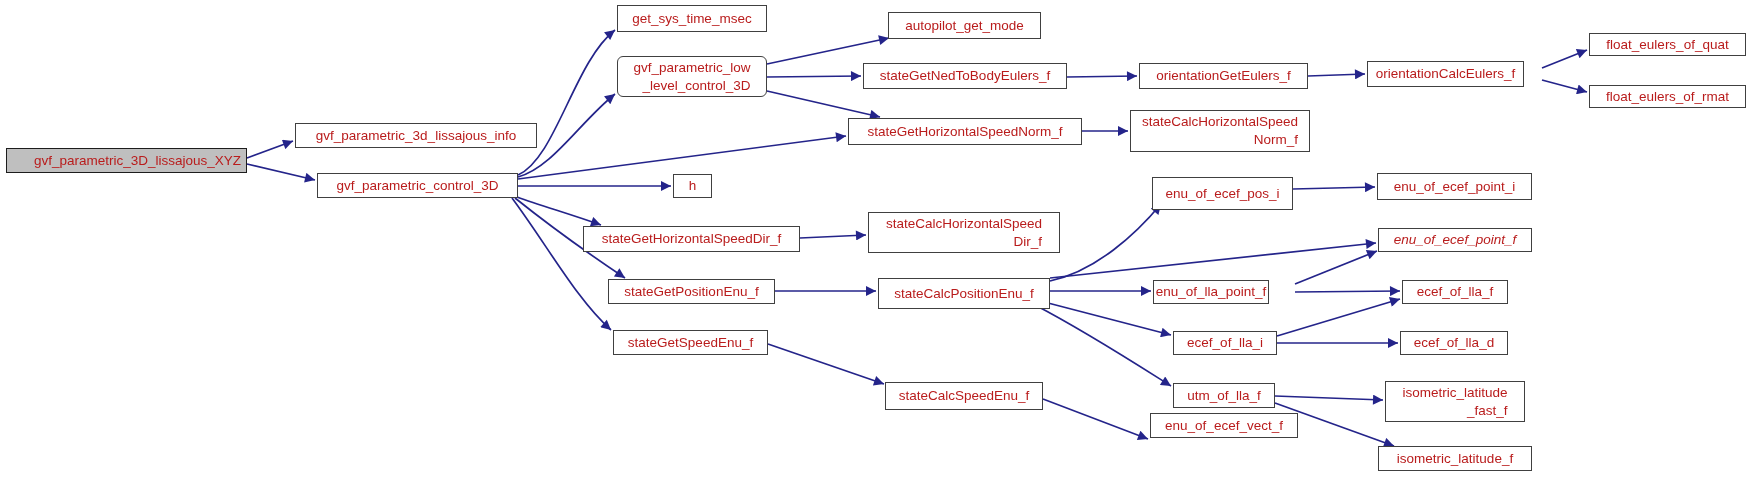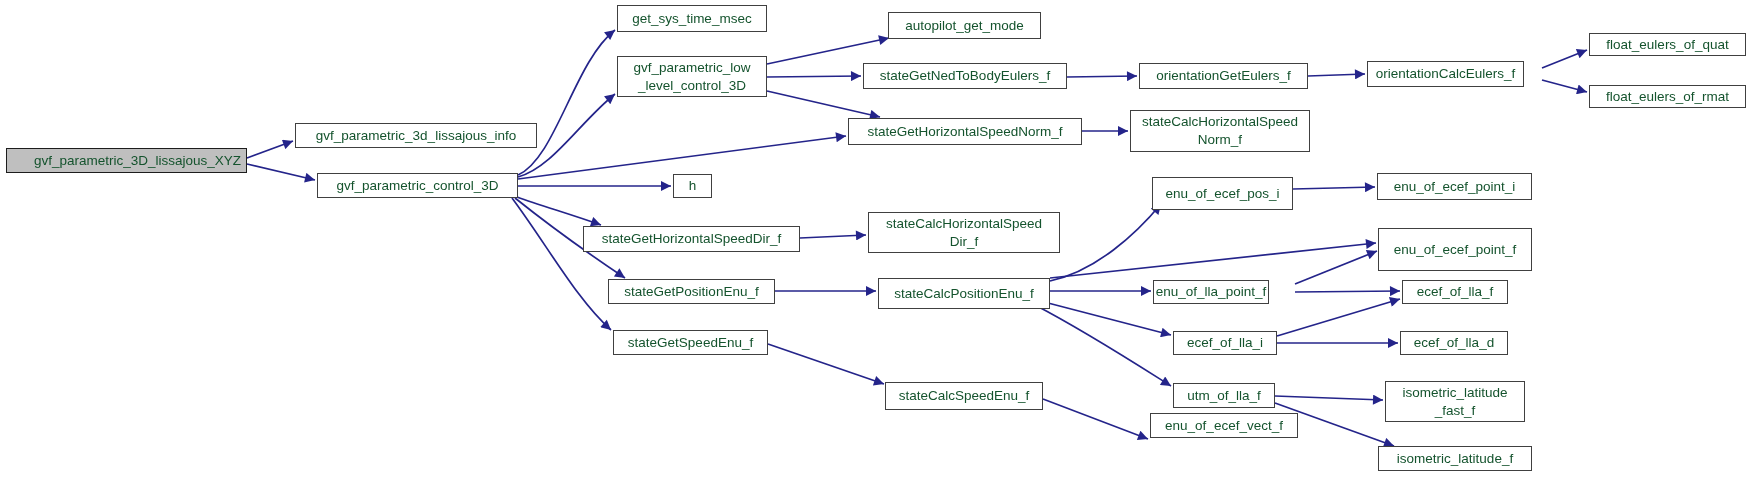--- a/index.html
+++ b/index.html
@@ -11,27 +11,27 @@
     overflow:hidden;
   }
   #edge-layer { position:absolute; left:0; top:0; width:1751px; height:479px; }
   #edge-layer path.edge { fill:none; stroke:var(--edge, #24248a); stroke-width:1.7; }
   #arrowhead-shape { fill:var(--edge, #24248a); }
   .node {
     position:absolute;
     box-sizing:border-box;
     border:1.5px solid var(--node_border, #404040);
     background:var(--node_fill, #ffffff);
-    color:#14532d;
+    color:#b91c1c;
     font-size:13.5px;
     line-height:1.3;
     display:flex;
     align-items:center;
     justify-content:center;
-    text-align:center;
+    text-align:right;
     white-space:pre-line;
     cursor:pointer;
   }
   .node.root {
     background:var(--root_fill, #bfbfbf);
     border-color:#1d1d1d;
   }
 </style>
 </head>
 <body>
@@ -76,42 +76,42 @@
     <path class="edge" d="M1277,343 L1398,343" marker-end="url(#ah)"></path>
     <path class="edge" d="M1275,396 L1383,400" marker-end="url(#ah)"></path>
     <path class="edge" d="M1275,403 L1394,446" marker-end="url(#ah)"></path>
     <path class="edge" d="M1043,399 L1148,439" marker-end="url(#ah)"></path>
   </svg>
 
   <div class="node root" style="left:6px;   top:148px; width:241px; height:25px;padding-left:22px;">gvf_parametric_3D_lissajous_XYZ</div>
   <div class="node" style="left:295px; top:123px; width:242px; height:25px;">gvf_parametric_3d_lissajous_info</div>
   <div class="node" style="left:317px; top:173px; width:201px; height:25px;">gvf_parametric_control_3D</div>
   <div class="node" style="left:617px; top:5px;   width:150px; height:27px;">get_sys_time_msec</div>
-  <div class="node" style="left:617px; top:56px;  width:150px; height:41px;">gvf_parametric_low
+  <div class="node" style="left:617px; top:56px;  width:150px; height:41px;border-radius:6px;">gvf_parametric_low
 _level_control_3D</div>
   <div class="node" style="left:888px; top:12px;  width:153px; height:27px;">autopilot_get_mode</div>
   <div class="node" style="left:863px; top:63px;  width:204px; height:26px;">stateGetNedToBodyEulers_f</div>
   <div class="node" style="left:1139px;top:63px;  width:169px; height:26px;">orientationGetEulers_f</div>
   <div class="node" style="left:1367px;top:61px;  width:157px; height:26px;">orientationCalcEulers_f</div>
   <div class="node" style="left:1589px;top:33px;  width:157px; height:23px;">float_eulers_of_quat</div>
   <div class="node" style="left:1589px;top:85px;  width:157px; height:23px;">float_eulers_of_rmat</div>
   <div class="node" style="left:848px; top:118px; width:234px; height:27px;">stateGetHorizontalSpeedNorm_f</div>
   <div class="node" style="left:1130px;top:110px; width:180px; height:42px;">stateCalcHorizontalSpeed
 Norm_f</div>
   <div class="node" style="left:673px; top:174px; width:39px;  height:24px;">h</div>
   <div class="node" style="left:583px; top:226px; width:217px; height:26px;">stateGetHorizontalSpeedDir_f</div>
   <div class="node" style="left:868px; top:212px; width:192px; height:41px;">stateCalcHorizontalSpeed
 Dir_f</div>
   <div class="node" style="left:608px; top:279px; width:167px; height:25px;">stateGetPositionEnu_f</div>
   <div class="node" style="left:878px; top:278px; width:172px; height:31px;">stateCalcPositionEnu_f</div>
   <div class="node" style="left:613px; top:330px; width:155px; height:25px;">stateGetSpeedEnu_f</div>
   <div class="node" style="left:885px; top:382px; width:158px; height:28px;">stateCalcSpeedEnu_f</div>
   <div class="node" style="left:1152px;top:177px; width:141px; height:33px;">enu_of_ecef_pos_i</div>
   <div class="node" style="left:1377px;top:173px; width:155px; height:27px;">enu_of_ecef_point_i</div>
-  <div class="node" style="left:1378px;top:228px; width:154px; height:43px;">enu_of_ecef_point_f</div>
+  <div class="node" style="left:1378px;top:228px; width:154px; height:24px;font-style:italic;">enu_of_ecef_point_f</div>
   <div class="node" style="left:1153px;top:280px; width:116px; height:24px;">enu_of_lla_point_f</div>
   <div class="node" style="left:1402px;top:280px; width:106px; height:24px;">ecef_of_lla_f</div>
   <div class="node" style="left:1173px;top:331px; width:104px; height:24px;">ecef_of_lla_i</div>
   <div class="node" style="left:1400px;top:331px; width:108px; height:24px;">ecef_of_lla_d</div>
   <div class="node" style="left:1173px;top:383px; width:102px; height:25px;">utm_of_lla_f</div>
   <div class="node" style="left:1150px;top:413px; width:148px; height:25px;">enu_of_ecef_vect_f</div>
   <div class="node" style="left:1385px;top:381px; width:140px; height:41px;">isometric_latitude
 _fast_f</div>
   <div class="node" style="left:1378px;top:446px; width:154px; height:25px;">isometric_latitude_f</div>
 

